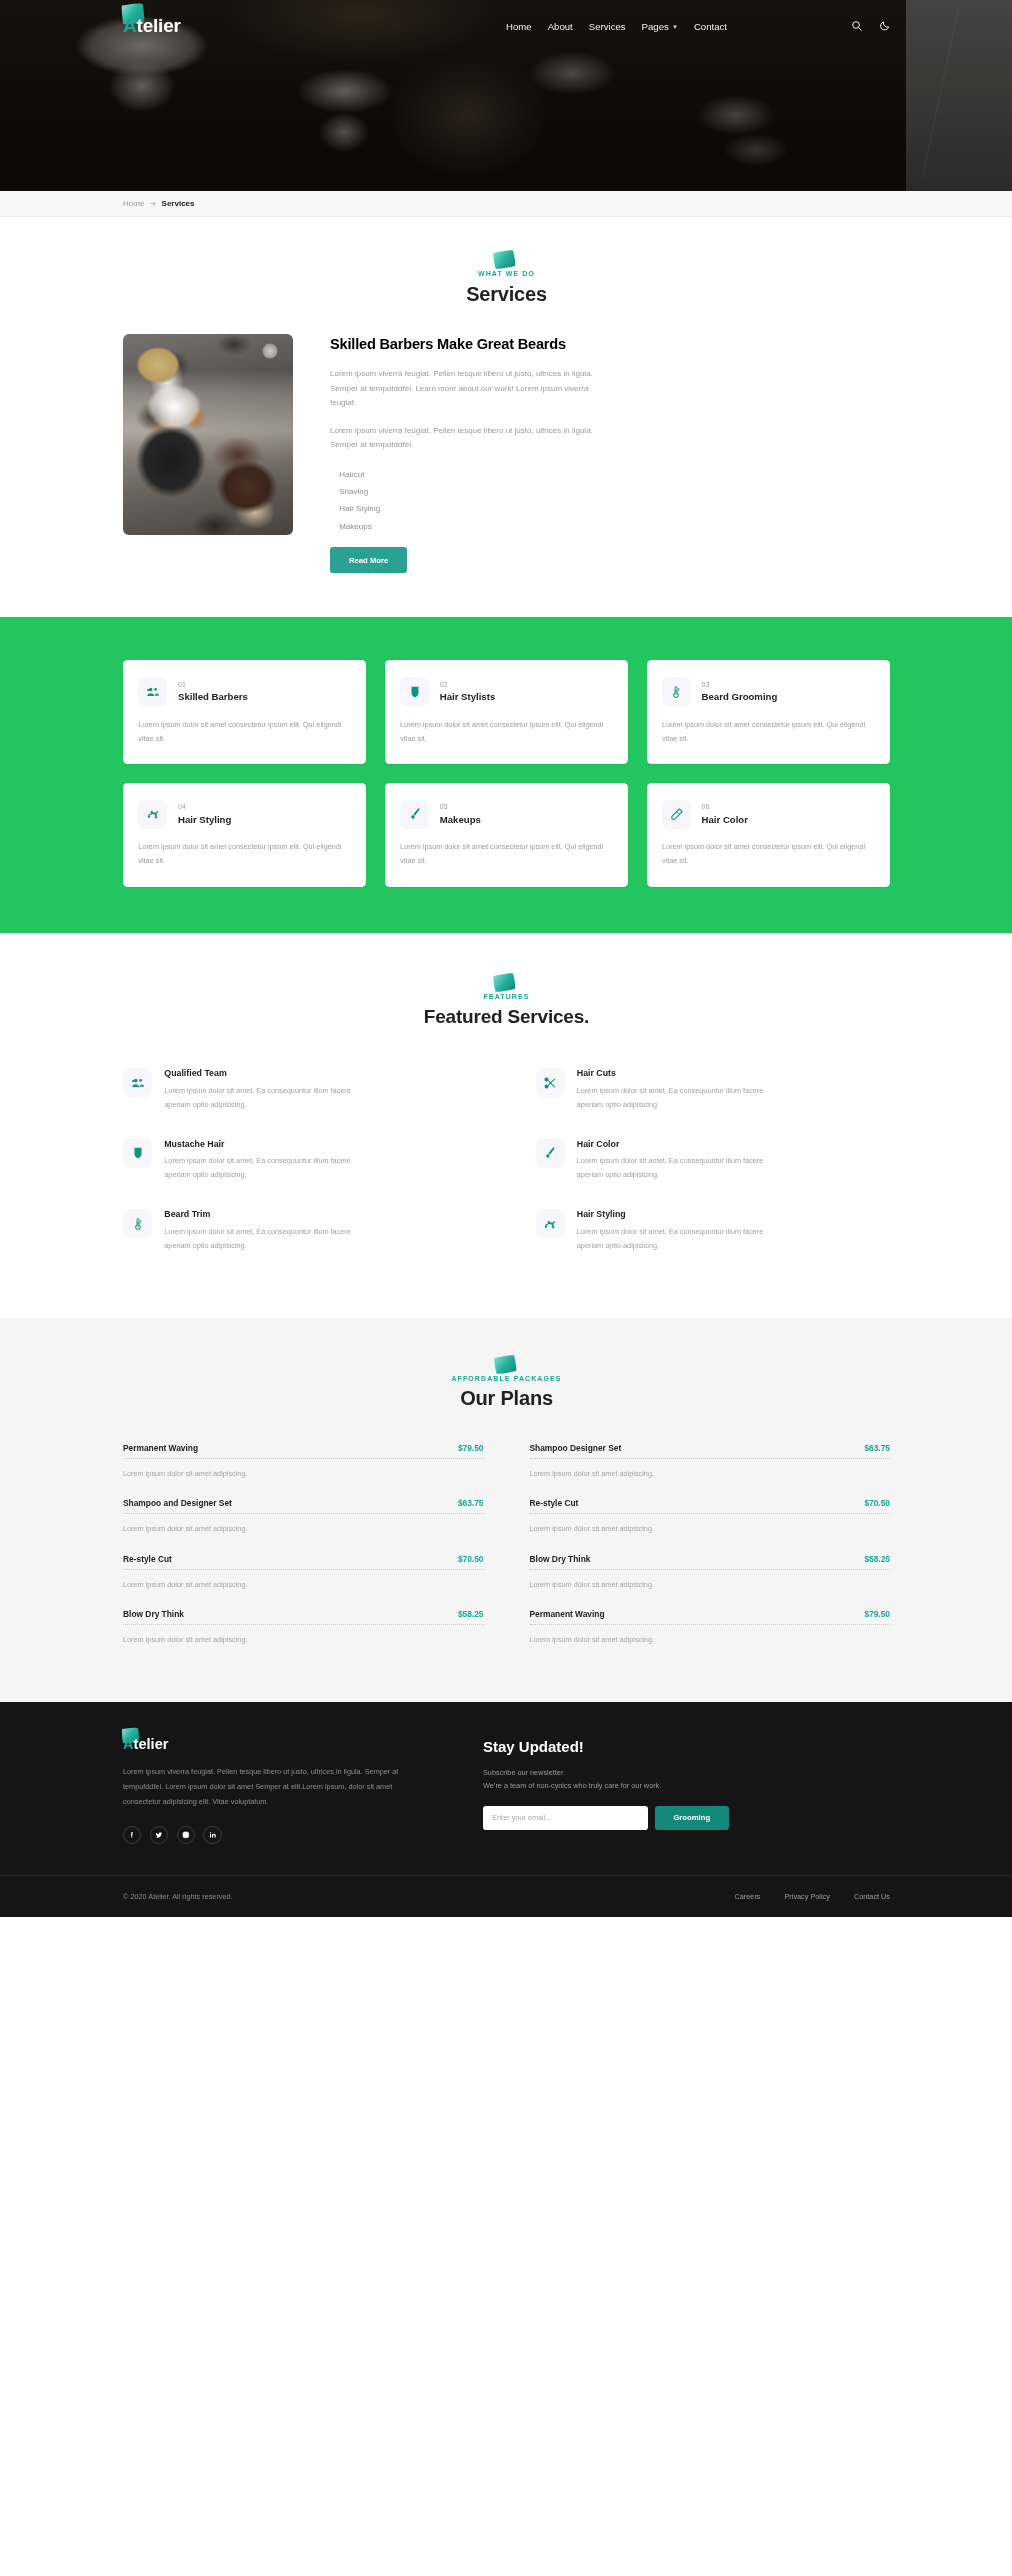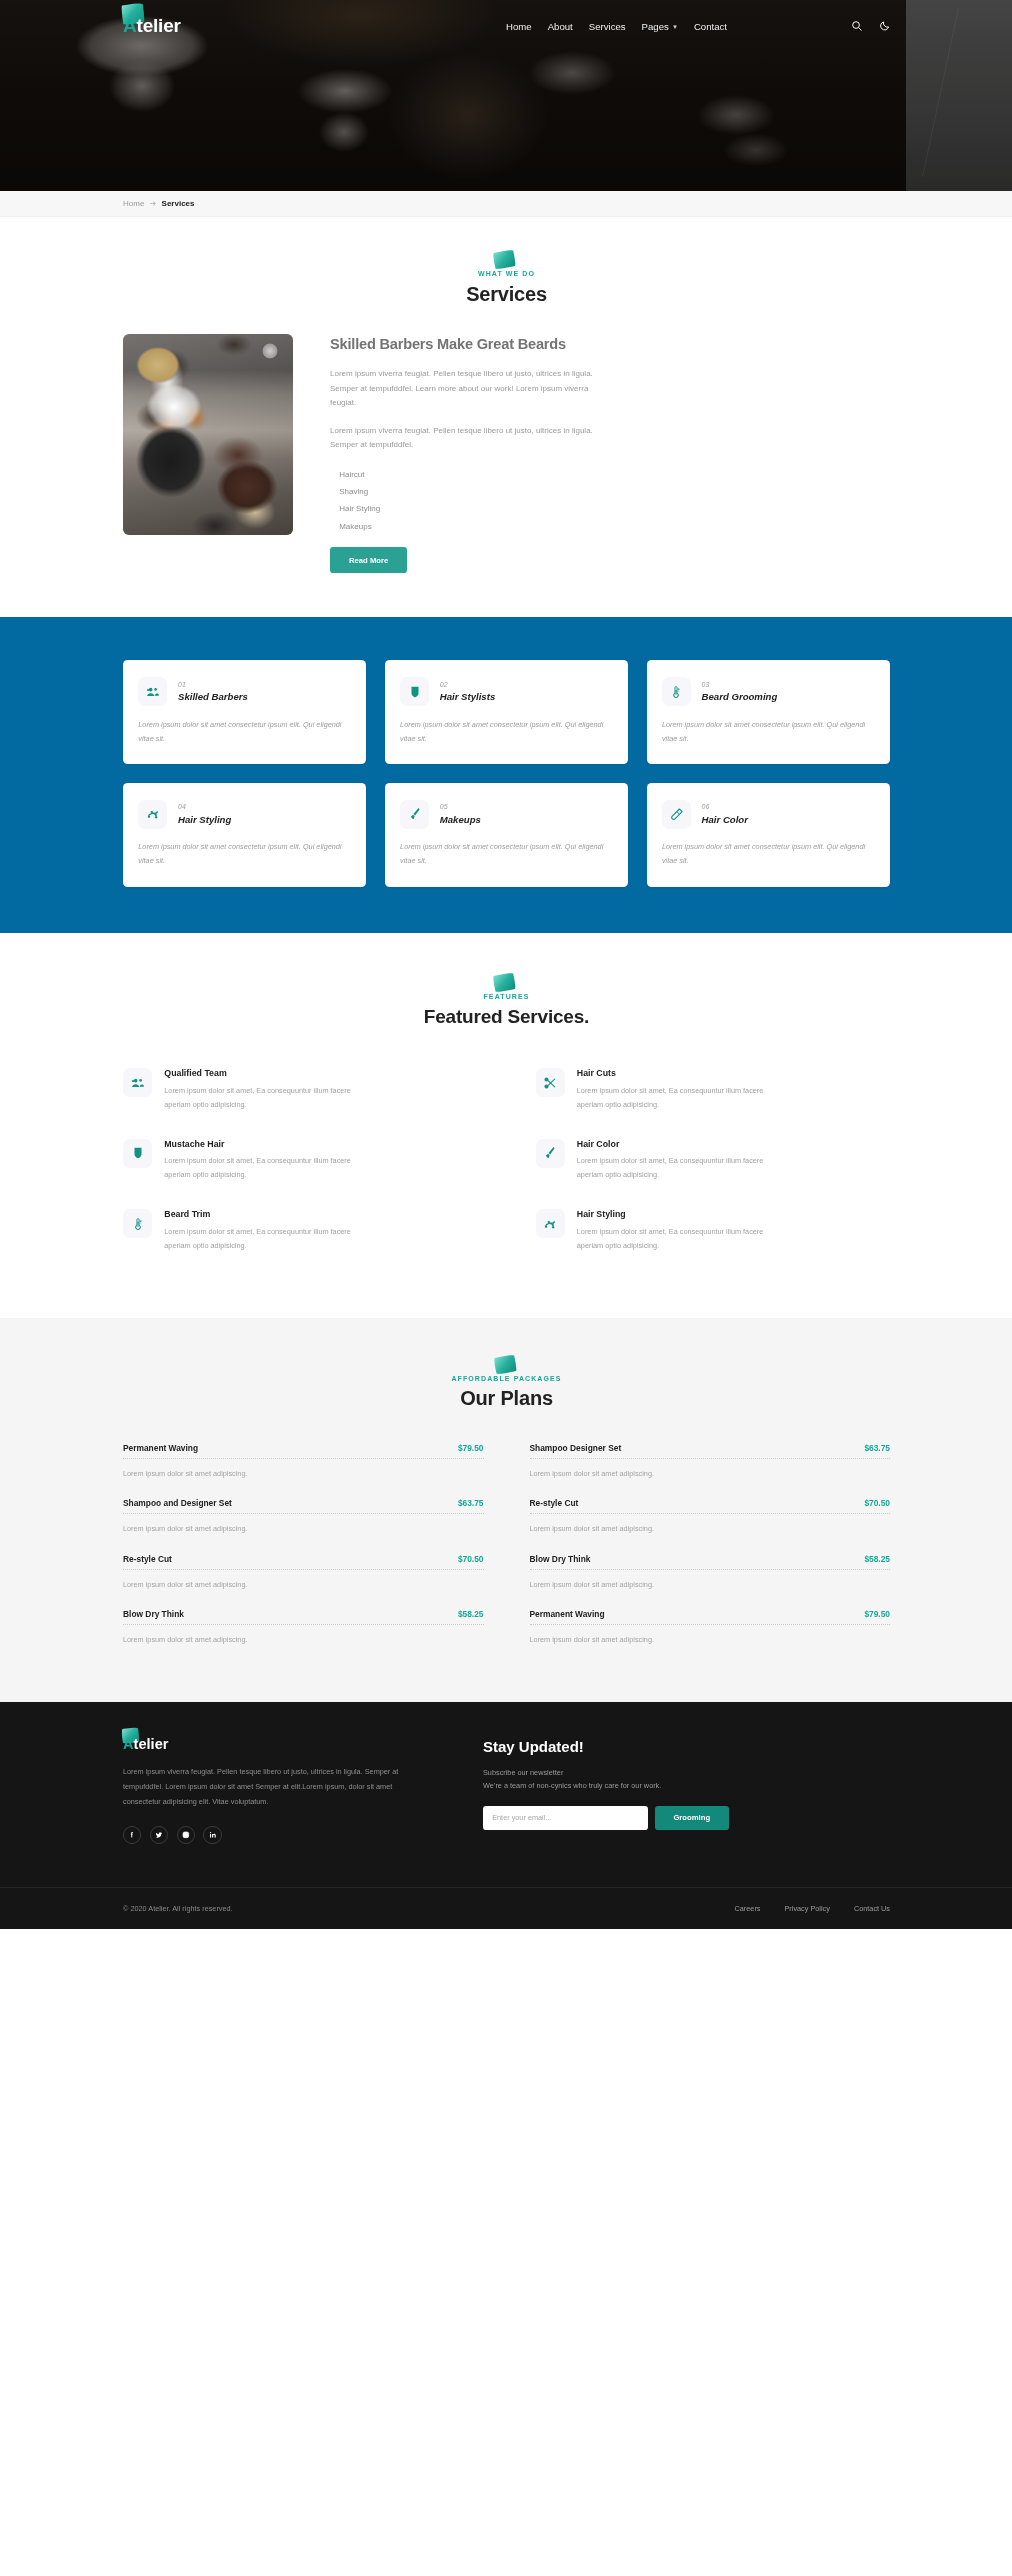--- a/index.html
+++ b/index.html
@@ -76,29 +76,29 @@
       radial-gradient(ellipse 15.3px 18.4px at 73px 84px, #b5743c 0%, rgba(0,0,0,0) 72%),
       radial-gradient(ellipse 24.5px 20px at 31px 83px, #3e352c 0%, rgba(0,0,0,0) 74%),
       radial-gradient(ellipse 46px 48px at 48px 127px, #1b1b1b 0%, #262626 58%, rgba(0,0,0,0) 76%),
       radial-gradient(ellipse 23px 20px at 43px 92px, #c59a76 0%, rgba(0,0,0,0) 74%),
       radial-gradient(ellipse 35px 26px at 115px 121px, #50342a 0%, rgba(0,0,0,0) 72%),
       radial-gradient(ellipse 40px 35px at 124px 153px, #4a2f24 0%, #3a241b 55%, rgba(0,0,0,0) 76%),
       radial-gradient(ellipse 28px 23px at 132px 178px, #cdbb9a 0%, rgba(0,0,0,0) 74%),
       radial-gradient(ellipse 31px 20px at 92px 192px, #2a2623 0%, rgba(0,0,0,0) 74%),
       linear-gradient(120deg, rgba(255,255,255,.06), rgba(0,0,0,.18));}
   .about-body{flex:1;padding-top:1.5px;}
-  .about-body h2{font-size:14.6px;font-weight:700;line-height:1.32;color:#737373;max-width:253px;letter-spacing:-0.2px;}
+  .about-body h2{font-size:14.6px;font-weight:700;line-height:1.32;color:#000000;max-width:253px;letter-spacing:-0.2px;}
   .about-body p{font-size:8px;line-height:1.85;color:#9b9b9b;margin-top:12.3px;max-width:270px;}
   .about-list{margin-top:12.3px;}
   .about-list li{list-style:none;font-size:8px;color:#8e8e8e;padding:4.2px 0 4.2px 9.2px;}
   .btn-read{display:inline-block;margin-top:12.3px;background:#2ba193;color:#fff;font-size:7.7px;font-weight:700;
      padding:8.4px 19px;border-radius:3.1px;border:none;text-decoration:none;cursor:pointer;}
 
   
-  .cards-sec{background:#0369a1;padding:43px 0 46px;font-style:italic;}
+  .cards-sec{background:#22c55e;padding:43px 0 46px;}
   .cards-grid{display:grid;grid-template-columns:repeat(3,1fr);gap:18.4px;}
   .card{background:#fff;border-radius:4.6px;padding:17px 15.3px 18.4px;box-shadow:0 0.8px 2.3px rgba(0,0,0,.045);}
   .card-top{display:flex;align-items:center;gap:10.7px;}
   .icon-box{width:29px;height:29px;border-radius:7px;background:#f6f6fb;display:flex;align-items:center;justify-content:center;flex:0 0 29px;}
   .icon-box svg{width:14px;height:14px;fill:#0f9383;}
   .card-num{font-size:7px;color:#9d9d9d;line-height:1;}
   .card-title{font-size:9.6px;font-weight:700;color:#222;margin-top:3.8px;}
   .card-desc{font-size:7.3px;line-height:1.95;color:#9d9d9d;margin-top:11.5px;}
 
   
@@ -133,21 +133,21 @@
   .soc{width:18.4px;height:18.4px;border-radius:50%;border:0.8px solid #3a3a3a;display:flex;align-items:center;justify-content:center;color:#fff;cursor:pointer;}
   .soc svg{width:7.7px;height:7.7px;fill:#fff;}
   .foot-right{flex:1;padding-top:1.5px;}
   .foot-right h3{font-size:15px;font-weight:700;color:#fff;}
   .foot-right .sub1,.foot-right .sub2{font-size:7.3px;color:#9a9a9a;line-height:1.85;}
   .foot-right .sub1{margin-top:10.7px;}
   .news-form{display:flex;gap:7px;margin-top:13px;}
   .news-input{width:165px;height:24px;border:none;border-radius:3.1px;background:#fff;padding:0 9.2px;font-size:7.3px;color:#333;font-family:"Liberation Sans",sans-serif;}
   .news-input::placeholder{color:#a8a8a8;}
   .btn-sub{height:24px;padding:0 18.4px;border:none;border-radius:3.1px;background:#13897c;color:#fff;font-size:7.7px;font-weight:700;cursor:pointer;font-family:"Liberation Sans",sans-serif;}
-  .foot-bottom{margin-top:43px;border-top:0.8px solid #262626;text-align:right;}
+  .foot-bottom{margin-top:31px;border-top:0.8px solid #262626;text-align:right;}
   .foot-bottom-in{display:flex;align-items:center;height:41px;}
   .copy{font-size:7.3px;color:#8a8a8a;}
   .foot-links{margin-left:auto;display:flex;gap:24px;}
   .foot-links a{font-size:7.3px;color:#9c9c9c;text-decoration:none;}
 </style>
 </head>
 <body>
 
 <div class="wrap">
 

